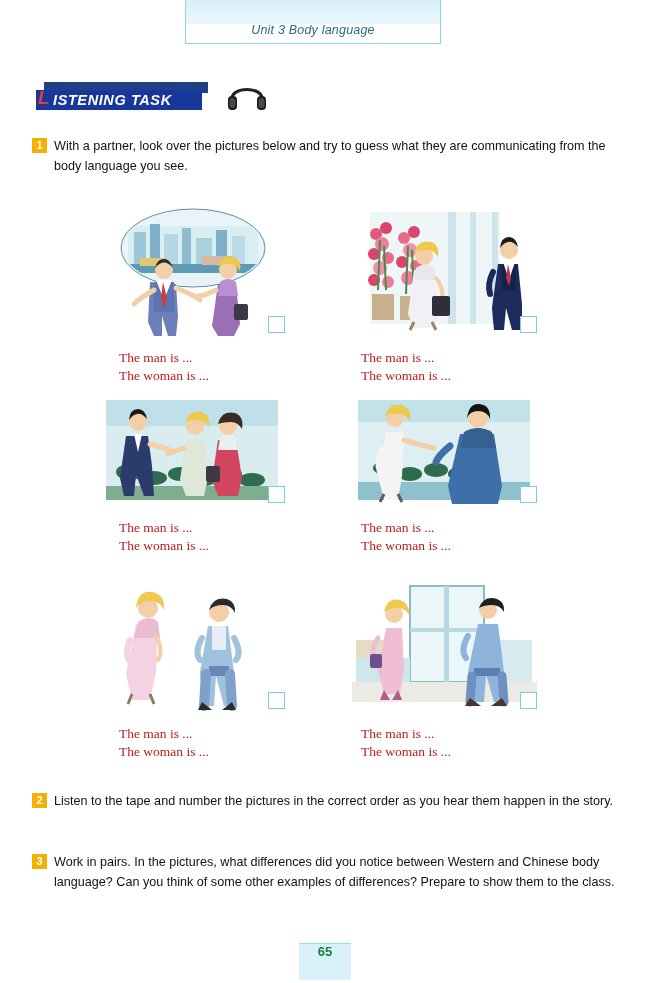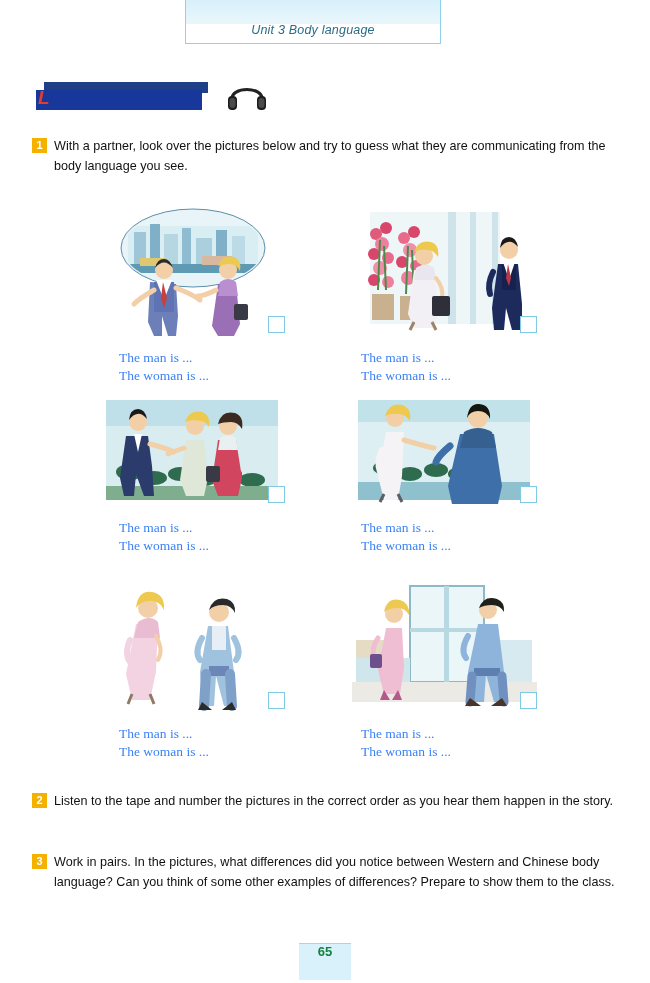--- a/index.html
+++ b/index.html
@@ -148,21 +148,21 @@
     height: 17px;
     border: 1px solid #7fc9e4;
     background: #ffffff;
     box-sizing: border-box;
   }
   .caption {
     position: absolute;
     font-family: "Liberation Serif", serif;
     font-size: 13.5px;
     line-height: 18.5px;
-    color: #3b82f6;
+    color: #b91c1c;
     white-space: nowrap;
   }
 
   
   .page-num-box {
     position: absolute;
     left: 299px;
     top: 943px;
     width: 52px;
     height: 36px;
@@ -185,20 +185,21 @@
 <body>
 
 <div class="running-head">
   <div class="running-head-text">Unit 3 Body language</div>
 </div>
 
 <div class="banner">
   <div class="banner-shadow"></div>
   <div class="banner-main"></div>
   <div class="banner-cap">L</div>
+  <div class="banner-label" style="text-indent:11px;">ISTENING TASK</div>
 </div>
 
 <div class="headphones">
   <svg width="42" height="34" viewBox="0 0 42 34">
     <path d="M6 22 C4 8, 38 8, 36 22" stroke="#222" stroke-width="3" fill="none"></path>
     <rect x="2" y="18" width="9" height="14" rx="4" fill="#1b1b1b"></rect>
     <rect x="31" y="18" width="9" height="14" rx="4" fill="#1b1b1b"></rect>
     <rect x="3.5" y="20" width="6" height="10" rx="3" fill="#4a4a4a"></rect>
     <rect x="32.5" y="20" width="6" height="10" rx="3" fill="#4a4a4a"></rect>
   </svg>

